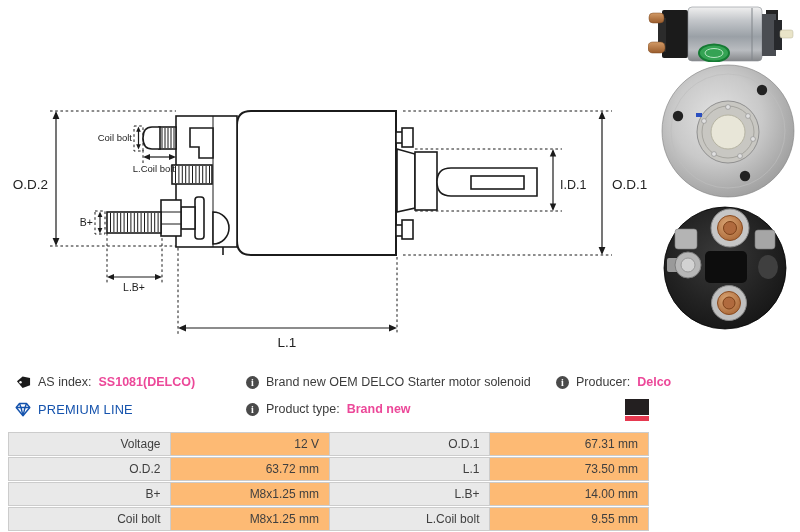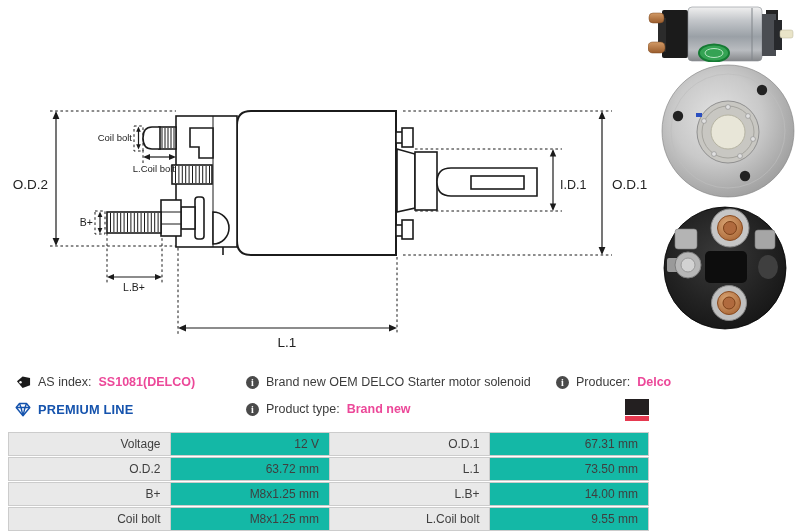--- a/index.html
+++ b/index.html
@@ -15,30 +15,30 @@
   .dot{stroke:#1b1b1b;stroke-width:1;fill:none;stroke-dasharray:2.6 2.6;}
   .dim{stroke:#1b1b1b;stroke-width:1.2;fill:none;}
   .ah{fill:#1b1b1b;stroke:none;}
   
   .info-row{position:absolute;left:0;width:800px;height:20px;}
   .icell{position:absolute;display:flex;align-items:center;gap:7px;height:20px;font-size:12.5px;}
   .icell b{color:#ec4899;}
   .info-icon{display:inline-flex;width:13px;height:13px;border-radius:50%;background:#4a4a4a;
              color:#fff;font-family:"Liberation Serif",serif;font-weight:bold;font-size:10px;
              align-items:center;justify-content:center;flex:0 0 13px;line-height:13px;}
-  .premium{color:#1553ad;font-weight:bold;font-size:12.8px;letter-spacing:.2px;}
+  .premium{color:#1553ad;font-weight:normal;font-size:12.8px;letter-spacing:.2px;}
   .logo-black{position:absolute;left:625px;top:399px;width:24px;height:16px;background:#231f20;}
   .logo-red{position:absolute;left:625px;top:416px;width:24px;height:5px;background:#e63950;}
   
   .spec{position:absolute;left:8px;top:432px;width:641px;}
   .spec-row{display:flex;height:24px;margin-bottom:1px;}
   .cell{box-sizing:border-box;height:24px;line-height:22px;border:1px solid #ccc;
         text-align:right;padding-right:10px;font-size:12px;color:#3f3f3f;}
   .cell.lab{background:#e9e9e9;width:164px;text-align:right;}
-  .cell.val{background:#14b8a6;width:160px;margin-left:-1px;}
+  .cell.val{background:#fdba74;width:160px;margin-left:-1px;}
   .cell.lab2{background:#e9e9e9;width:162px;margin-left:-1px;}
 </style>
 </head>
 <body>
 
 <div id="app">
 
   <svg class="abs" style="left:0;top:0" width="650" height="368" viewBox="0 0 650 368">
 
     <path class="dot" d="

